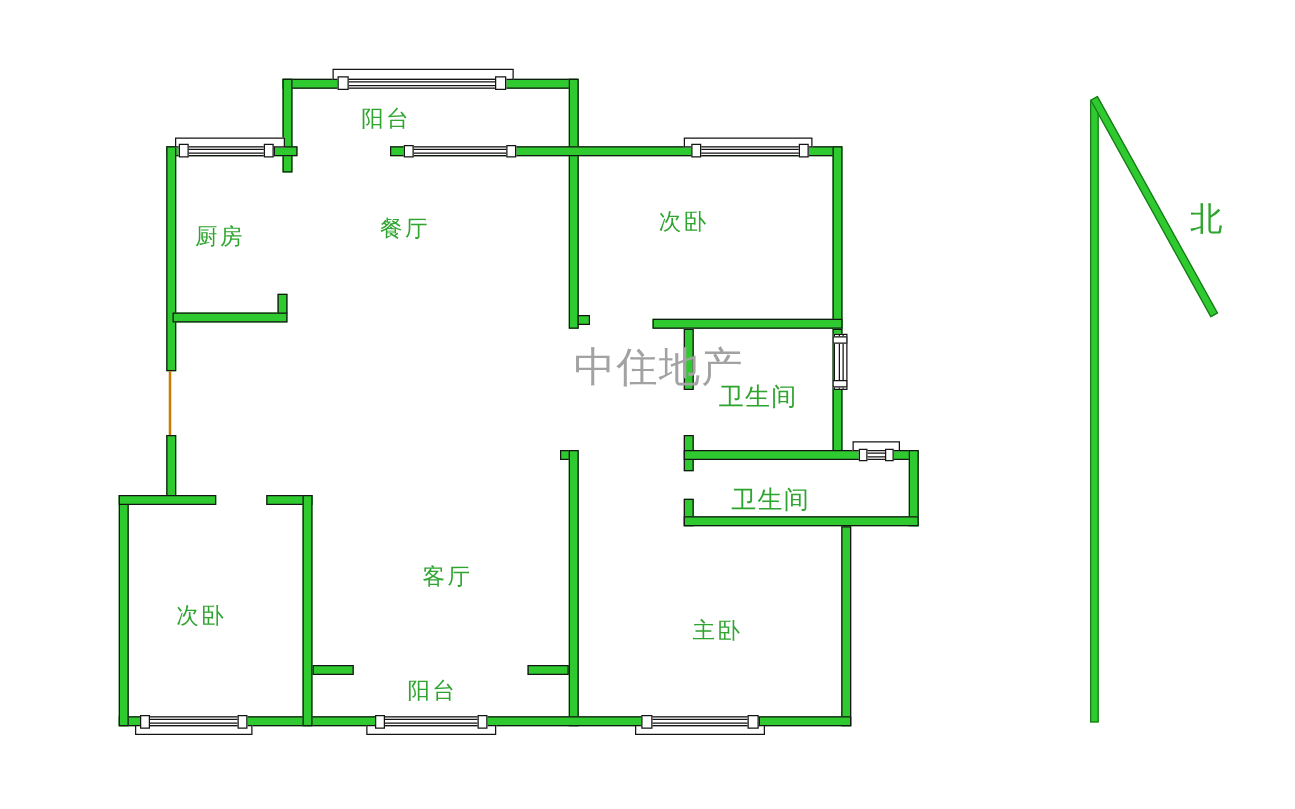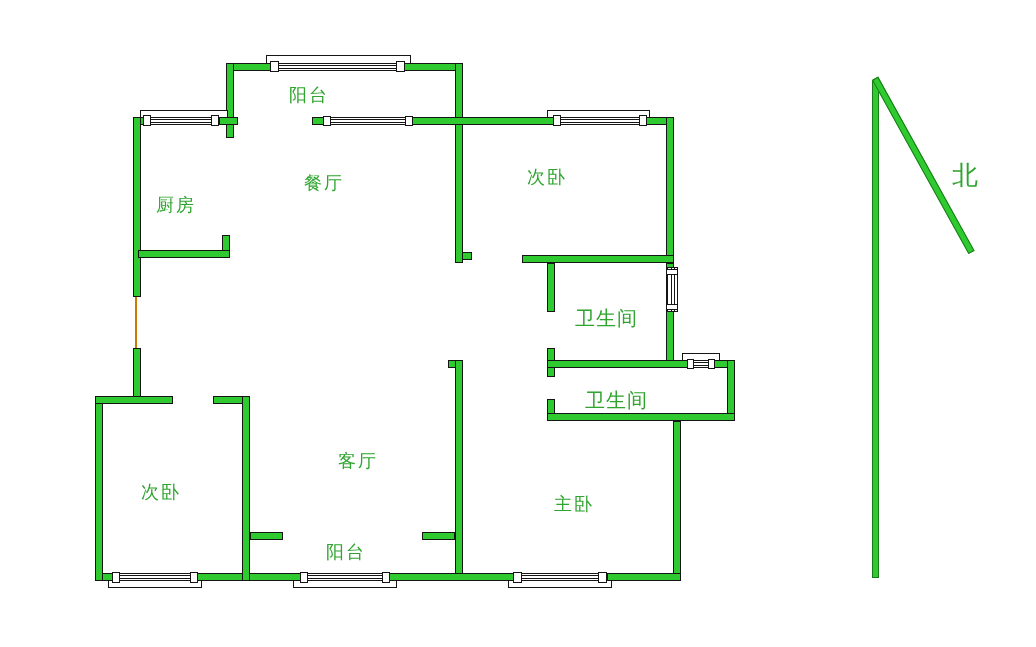--- a/index.html
+++ b/index.html
@@ -124,25 +124,26 @@
   <div class="win" style="left:513px;top:573px;width:95px;height:8px;">
       <div class="mid-h"></div>
     </div>
   <div class="blk" style="left:513px;top:572px;width:9px;height:11px;"></div>
   <div class="blk" style="left:598px;top:572px;width:9px;height:11px;"></div>
 
   <div class="north-line" style="left:872px;top:80px;width:7px;height:498px;"></div>
   <div class="north-line" style="left:872px;top:80px;width:7px;height:199px;transform-origin:0 0;transform:rotate(-29deg);"></div>
 
   <div class="room-label" style="left:289px;top:86px;">阳台</div>
-  <div class="room-label" style="left:156px;top:196px;">厨房</div>
+  <div class="room-label" style="left:156px;top:180px;">厨房</div>
   <div class="room-label" style="left:304px;top:174px;">餐厅</div>
   <div class="room-label" style="left:527px;top:168px;">次卧</div>
   <div class="room-label bath-label" style="left:575px;top:308px;">卫生间</div>
   <div class="room-label bath-label" style="left:585px;top:390px;">卫生间</div>
   <div class="room-label" style="left:141px;top:483px;">次卧</div>
   <div class="room-label" style="left:338px;top:452px;">客厅</div>
   <div class="room-label" style="left:326px;top:543px;">阳台</div>
   <div class="room-label" style="left:554px;top:495px;">主卧</div>
   <div class="room-label north-label" style="left:952px;top:163px;">北</div>
 
+  <div class="watermark" style="left:459px;top:279px;">中住地产</div>
 
 </div>
 
 </body></html>

